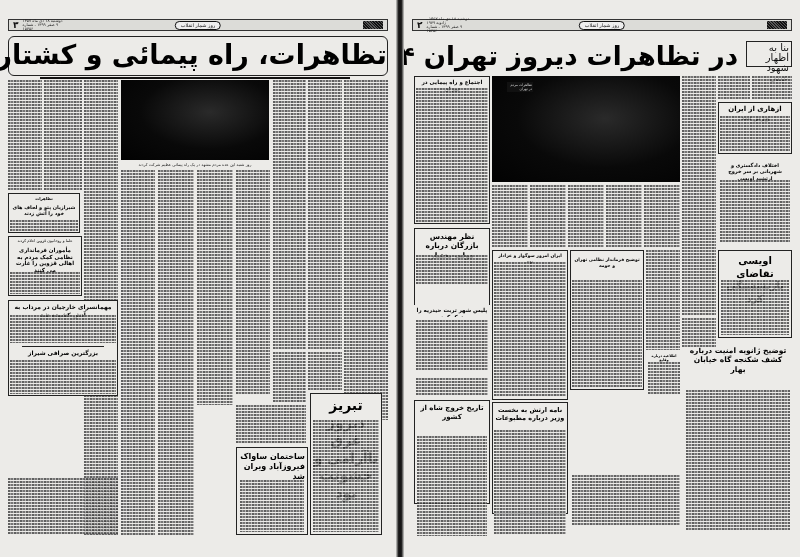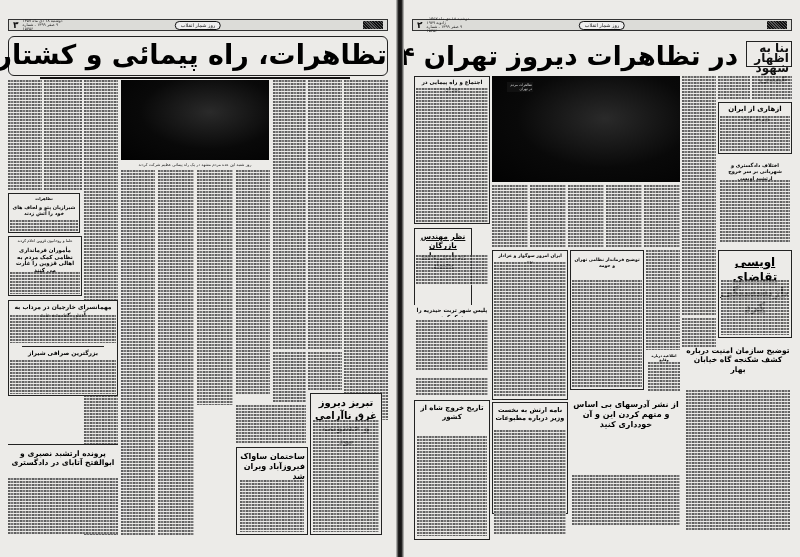--- a/index.html
+++ b/index.html
@@ -21,21 +21,21 @@
                         border: 1.5px solid #111; border-radius: 6px; font-size: 5px; padding: 0 5px; height: 9px; line-height: 7px; background: #eee; direction: rtl; }
   .masthead .logo { width: 20px; height: 8px; background: repeating-linear-gradient(45deg,#111 0 1px,#555 1px 2px); }
 
   .headline { position: absolute; top: 36px; direction: rtl; font-family: "DejaVu Sans", sans-serif;
               font-weight: 900; color: #000; white-space: nowrap; letter-spacing: -1px; }
   .page.left .headline { left: 8px; right: 8px; height: 40px; border: 1.5px solid #222; border-radius: 6px;
                           font-size: 27px; line-height: 36px; text-align: center; }
   .page.right .headline { left: 14px; width: 320px; font-size: 26px; line-height: 40px; text-align: right; }
 
   .kicker { position: absolute; left: 342px; top: 41px; width: 46px; height: 26px; border: 1px solid #222;
-            font-size: 12px; font-weight: bold; direction: rtl; text-align: right; padding: 1px 2px; line-height: 10px; }
+            font-size: 10px; font-weight: normal; direction: rtl; text-align: right; padding: 1px 2px; line-height: 10px; }
 
   .photo { position: absolute; background: radial-gradient(ellipse at 60% 40%, #2a2a2a 0%, #090909 55%, #020202 100%); }
   .photo .cap { position: absolute; font-size: 3.5px; color: #ddd; background: #111; direction: rtl; padding: 1px; }
   .photo-caption { position: absolute; font-size: 4px; direction: rtl; color: #222; text-align: center; }
 
   .box { position: absolute; border: 1px solid #222; background: #ecebe8; direction: rtl; overflow: hidden; }
   .box .hd { font-weight: bold; text-align: center; color: #000; line-height: 1.25; padding: 2px 2px 1px; }
 
   .txt { position: absolute; overflow: hidden;
          background:
@@ -90,32 +90,29 @@
 
   <div class="box" style="left:8px; top:300px; width:110px; height:96px;">
     <div class="hd" style="font-size:6px;">مهمانسرای خارجیان در مرداب به آتش کشیده شد</div>
   </div>
   <div class="txt" style="left:10px; top:315px; width:106px; height:28px;"></div>
   <div class="box" style="left:22px; top:346px; width:82px; height:12px; border:none; border-top:1px solid #222;">
     <div class="hd" style="font-size:6px;">بزرگترین صرافی شیراز منفجر شد</div>
   </div>
   <div class="txt" style="left:10px; top:360px; width:106px; height:34px;"></div>
 
-  <div class="box" style="left:8px; top:444px; width:110px; height:90px; border-left:none; border-right:none; border-bottom:none;">
-    <div class="hd" style="font-size:7.5px; padding-top:4px;">پرونده ارتشبد نصیری و ابوالفتح آتابای در دادگستری</div>
-  </div>
   <div class="txt" style="left:8px; top:478px; width:110px; height:56px;"></div>
 
   <div class="box" style="left:236px; top:447px; width:72px; height:88px;">
     <div class="hd" style="font-size:8px; padding-top:4px;text-align:right;">ساختمان ساواک فیروزآباد ویران شد</div>
   </div>
   <div class="txt" style="left:240px; top:480px; width:64px; height:52px;"></div>
 
   <div class="box" style="left:310px; top:393px; width:72px; height:142px;">
-    <div class="hd" style="font-size:10px; padding-top:3px;">تبریز دیروز غرق ناآرامی و خشونت بود</div>
+    <div class="hd" style="font-size:14px; padding-top:3px;">تبریز دیروز غرق ناآرامی و خشونت بود</div>
   </div>
   <div class="txt" style="left:313px; top:420px; width:66px; height:112px;"></div>
 
   <div class="txt" style="left:236px; top:405px; width:70px; height:38px;"></div>
   <div class="txt" style="left:273px; top:352px; width:33px; height:50px;"></div>
   <div class="txt" style="left:308px; top:352px; width:34px; height:38px;"></div>
 </div>
 
 <div class="gutter"></div>
 
@@ -132,32 +129,32 @@
   </div>
 
   <div class="headline">در تظاهرات دیروز تهران ۴ نفر کشته شدند</div>
   <div class="kicker">بنا به اظهار شهود عینی</div>
 
   <div class="box" style="left:10px; top:76px; width:76px; height:148px;">
     <div class="hd" style="font-size:5.5px;">اجتماع و راه پیمایی در تهران</div>
   </div>
   <div class="txt" style="left:12px; top:88px; width:72px; height:134px;"></div>
 
-  <div class="box" style="left:10px; top:228px; width:58px; height:86px;text-decoration:underline;">
+  <div class="box" style="left:10px; top:228px; width:76px; height:86px;">
     <div class="hd" style="font-size:7.5px; padding-top:3px;">نظر مهندس بازرگان درباره دولت بختیار</div>
   </div>
   <div class="txt" style="left:12px; top:255px; width:72px; height:30px;"></div>
 
   <div class="box" style="left:10px; top:305px; width:76px; height:12px; border:none;">
     <div class="hd" style="font-size:5.5px;">پلیس شهر تربت حیدریه را ترک کرد</div>
   </div>
   <div class="txt" style="left:12px; top:320px; width:72px; height:50px;"></div>
   <div class="txt" style="left:12px; top:378px; width:72px; height:18px;"></div>
 
-  <div class="box" style="left:10px; top:400px; width:76px; height:140px;">
+  <div class="box" style="left:10px; top:400px; width:76px; height:104px;">
     <div class="hd" style="font-size:7px; padding-top:3px;">تاریخ خروج شاه از کشور</div>
   </div>
   <div class="txt" style="left:13px; top:436px; width:70px; height:100px;"></div>
 
   <div class="photo" style="left:88px; top:76px; width:188px; height:106px;">
     <span class="cap" style="left:15px; top:6px; width:26px;">تظاهرات مردم در تهران</span>
   </div>
 
   <div class="txt" style="left:278px; top:76px; width:34px; height:240px;"></div>
   <div class="txt" style="left:314px; top:76px; width:32px; height:24px;"></div>
@@ -167,21 +164,21 @@
     <div class="hd" style="font-size:7px;">ازهاری از ایران وزیر شد</div>
   </div>
   <div class="txt" style="left:316px; top:116px; width:70px; height:36px;"></div>
 
   <div class="box" style="left:314px; top:158px; width:74px; height:88px; border:none;">
     <div class="hd" style="font-size:5px; padding-top:4px;">اختلاف دادگستری و شهربانی بر سر خروج ارتشبد اویسی</div>
   </div>
   <div class="txt" style="left:316px; top:180px; width:70px; height:62px;"></div>
 
   <div class="box" style="left:314px; top:250px; width:74px; height:88px;">
-    <div class="hd" style="font-size:12px; padding-top:4px;text-decoration:underline;">اویسی تقاضای بازنشستگی کرد</div>
+    <div class="hd" style="font-size:10px; padding-top:4px;">اویسی تقاضای بازنشستگی کرد</div>
   </div>
   <div class="txt" style="left:317px; top:280px; width:68px; height:55px;"></div>
 
   <div class="txt" style="left:88px; top:185px; width:36px; height:62px;"></div>
   <div class="txt" style="left:126px; top:185px; width:36px; height:62px;"></div>
   <div class="txt" style="left:164px; top:185px; width:36px; height:62px;"></div>
   <div class="txt" style="left:202px; top:185px; width:36px; height:62px;"></div>
   <div class="txt" style="left:240px; top:185px; width:36px; height:62px;"></div>
 
   <div class="box" style="left:88px; top:250px; width:76px; height:150px;">
@@ -198,24 +195,21 @@
   <div class="box" style="left:242px; top:352px; width:36px; height:40px; border:none;">
     <div class="hd" style="font-size:3.5px;">اطلاعیه درباره وقایع</div>
   </div>
   <div class="txt" style="left:244px; top:362px; width:32px; height:32px;"></div>
 
   <div class="box" style="left:88px; top:402px; width:76px; height:112px;">
     <div class="hd" style="font-size:6.5px; padding-top:3px;">نامه ارتش به نخست وزیر درباره مطبوعات</div>
   </div>
   <div class="txt" style="left:90px; top:430px; width:72px; height:104px;"></div>
 
-  <div class="box" style="left:166px; top:392px; width:112px; height:146px; border:none;">
-    <div class="hd" style="font-size:8px; padding-top:8px;">از نشر آدرسهای بی اساس و متهم کردن این و آن خودداری کنید</div>
-  </div>
   <div class="txt" style="left:168px; top:475px; width:108px; height:50px;"></div>
 
   <div class="box" style="left:280px; top:340px; width:108px; height:200px; border:none;">
-    <div class="hd" style="font-size:7.5px; padding-top:6px;">توضیح سازمان امنیت درباره کشف شکنجه گاه خیابان بهار</div>
+    <div class="hd" style="font-size:7.5px; padding-top:6px;">توضیح ژانویه امنیت درباره کشف شکنجه گاه خیابان بهار</div>
   </div>
   <div class="txt" style="left:282px; top:390px; width:104px; height:140px;"></div>
 
   <div class="txt" style="left:278px; top:318px; width:34px; height:30px;"></div>
 </div>
 
 </body></html>

